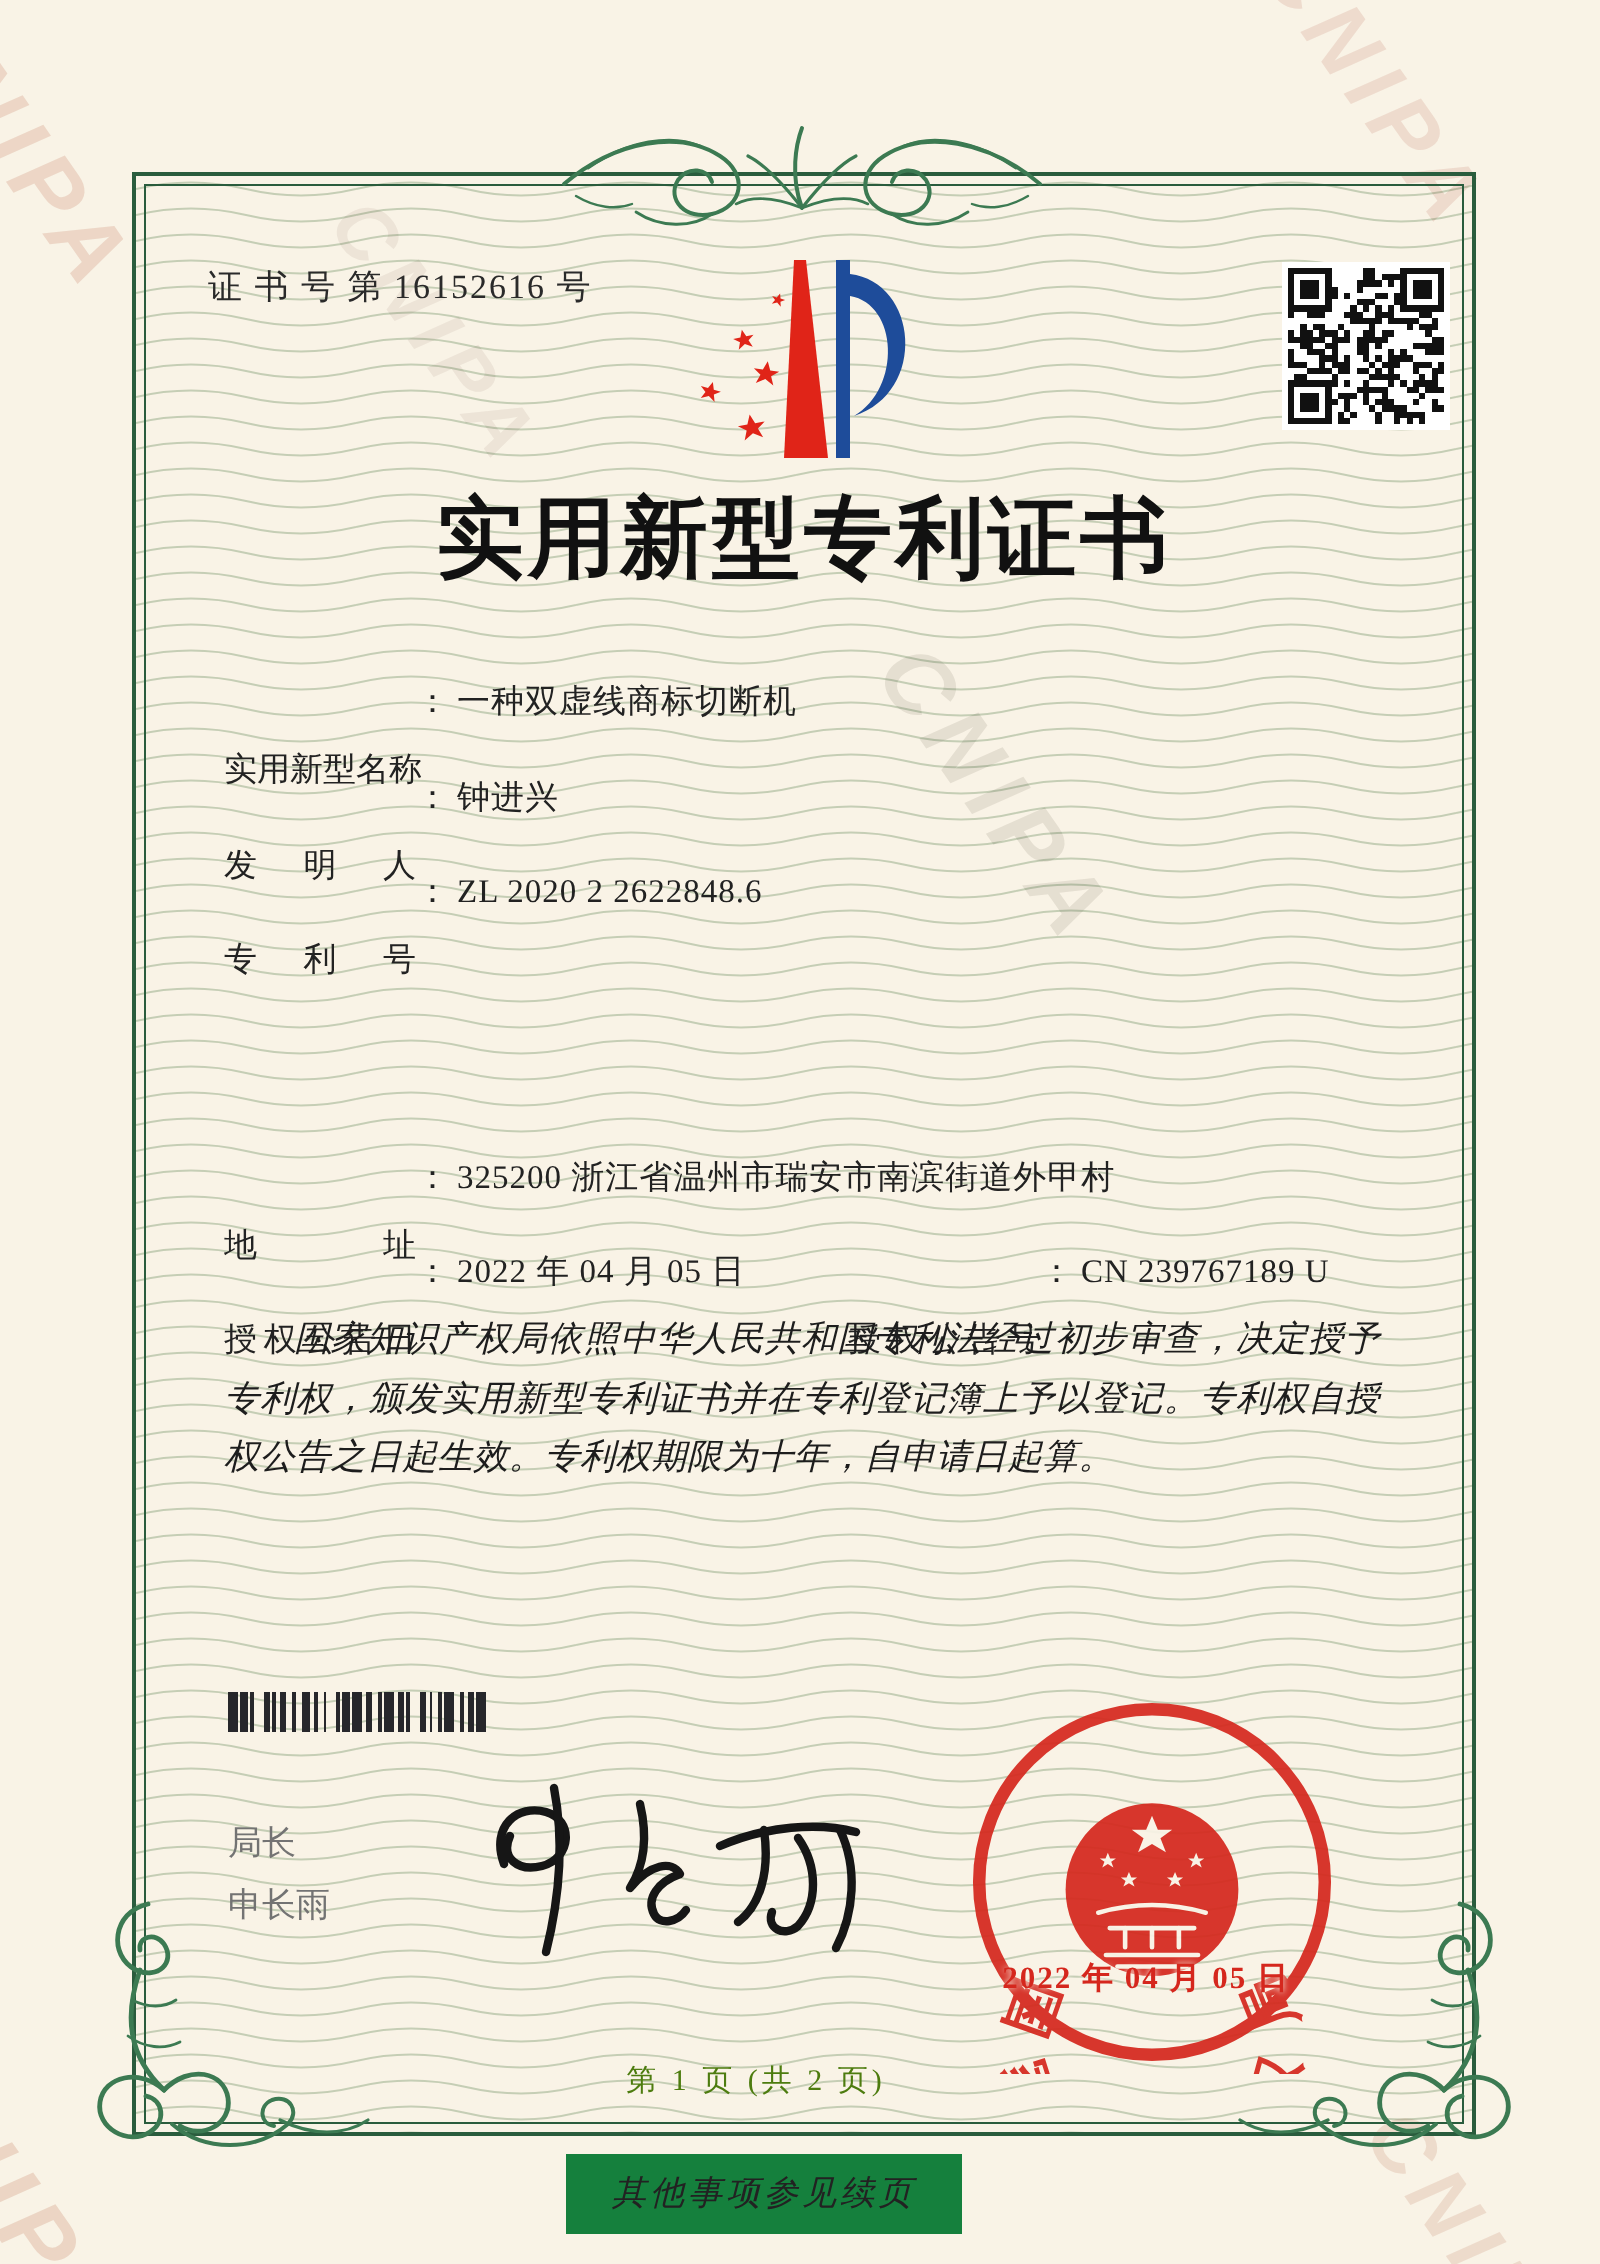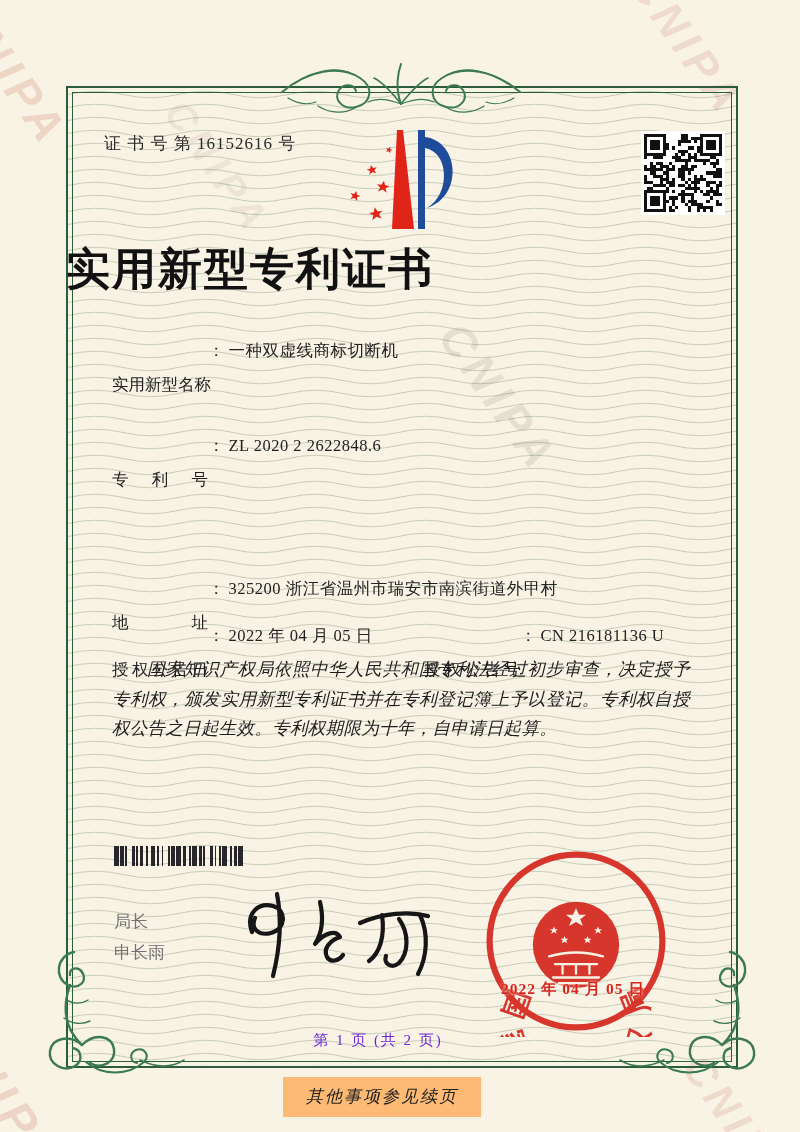--- a/index.html
+++ b/index.html
@@ -18,21 +18,21 @@
   
   .frame { position:absolute; left:66px; top:86px; width:672px; height:982px;
            border:2.5px solid #2a5c3d; }
   .frame-inner { position:absolute; inset:4px; border:1px solid #2a5c3d; }
   .guilloche { position:absolute; inset:0; width:100%; height:100%; }
   
   .cert-no { position:absolute; left:104px; top:132px; font-size:17px; letter-spacing:1px; color:#2a2a2a; }
   .logo { position:absolute; left:333px; top:124px; width:132px; height:112px; }
   .qr { position:absolute; left:641px; top:131px; width:84px; height:84px; background:#fff; padding:3px; }
   .qr svg { display:block; width:100%; height:100%; }
-  .title { position:absolute; left:66px; top:240px; width:672px; 
+  .title { position:absolute; left:66px; top:240px; width:672px; text-align:center;
            font-size:44px; font-weight:bold; letter-spacing:2px; color:#111; }
   
   .row { position:absolute; left:112px; width:600px; height:26px; font-size:16.5px; color:#222; white-space:nowrap; }
   .flabel { display:inline-block; width:96px; text-align:justify; text-align-last:justify; vertical-align:top;margin-top:34px; }
   .colon { display:inline-block; }
   .fvalue { display:inline-block; margin-left:4px; letter-spacing:0.5px; }
   .grant { position:absolute; left:312px; top:0; white-space:nowrap; }
   
   .body-text { position:absolute; left:112px; top:655px; width:578px;
                font-size:17.5px; line-height:29.5px; font-style:italic;
@@ -46,23 +46,23 @@
               font-family:"Liberation Sans","DejaVu Sans",sans-serif; color:#737373; }
   .signature { position:absolute; left:232px; top:886px; width:205px; height:98px; }
   
   .seal { position:absolute; left:480px; top:845px; width:192px; height:192px; }
   .seal svg { position:absolute; inset:0; }
   .seal-date { position:absolute; left:0; right:6px; top:134px; text-align:center;
                font-size:15.5px; font-weight:bold; color:#d5271d; letter-spacing:1px;
                text-shadow:0 0 3px #f9f3e6; }
   
   .page-info { position:absolute; left:66px; top:1031px; width:624px; text-align:center;
-               font-size:15px; color:#6d28d9; letter-spacing:2px; }
+               font-size:15px; color:#4d7c0f; letter-spacing:2px; }
   .continuation { position:absolute; left:283px; top:1077px; width:198px; height:40px;
-                  background:#fdba74; text-align:center; line-height:40px;
+                  background:#15803d; text-align:center; line-height:40px;
                   font-size:17px; font-style:italic; color:#222; letter-spacing:2px; }
   .orn { position:absolute; pointer-events:none; }
 </style>
 </head>
 <body>
 
 <div class="page">
 
   <span class="wm" style="left:-18px;top:-14px;font-size:46px;color:rgba(208,150,125,0.30)">CNIPA</span>
   <span class="wm" style="left:660px;top:-38px;font-size:44px;color:rgba(208,150,135,0.26)">CNIPA</span>
@@ -477,30 +477,33 @@
         <rect x="19" y="24" width="1" height="1" fill="#111"></rect>
         <rect x="21" y="24" width="1" height="1" fill="#111"></rect>
       </svg>
     </div>
 
   <div class="title">实用新型专利证书</div>
 
   <div class="row" style="top:340px">
     <span class="flabel">实用新型名称</span><span class="colon">：</span><span class="fvalue">一种双虚线商标切断机</span>
   </div>
+  <div class="row" style="top:388px">
+    <span class="flabel">发明人</span><span class="colon">：</span><span class="fvalue">钟进兴</span>
+  </div>
   <div class="row" style="top:435px">
     <span class="flabel">专利号</span><span class="colon">：</span><span class="fvalue">ZL 2020 2 2622848.6</span>
   </div>
   <div class="row" style="top:578px">
     <span class="flabel">地址</span><span class="colon">：</span><span class="fvalue">325200 浙江省温州市瑞安市南滨街道外甲村</span>
   </div>
   <div class="row" style="top:625px">
     <span class="flabel">授权公告日</span><span class="colon">：</span><span class="fvalue">2022 年 04 月 05 日</span>
     <span class="grant">
-      <span class="flabel">授权公告号</span><span class="colon">：</span><span class="fvalue">CN 216181136 U</span>
+      <span class="flabel">授权公告号</span><span class="colon">：</span><span class="fvalue">CN 239767189 U</span>
     </span>
   </div>
 
   <div class="body-text">
     <p>国家知识产权局依照中华人民共和国专利法经过初步审查，决定授予专利权，颁发实用新型专利证书并在专利登记簿上予以登记。专利权自授权公告之日起生效。专利权期限为十年，自申请日起算。</p>
   </div>
 
   <div class="barcode">
       <i style="width:4.800000000000001px;background:#27272b"></i>
       <i style="width:1.6px;background:transparent"></i>

